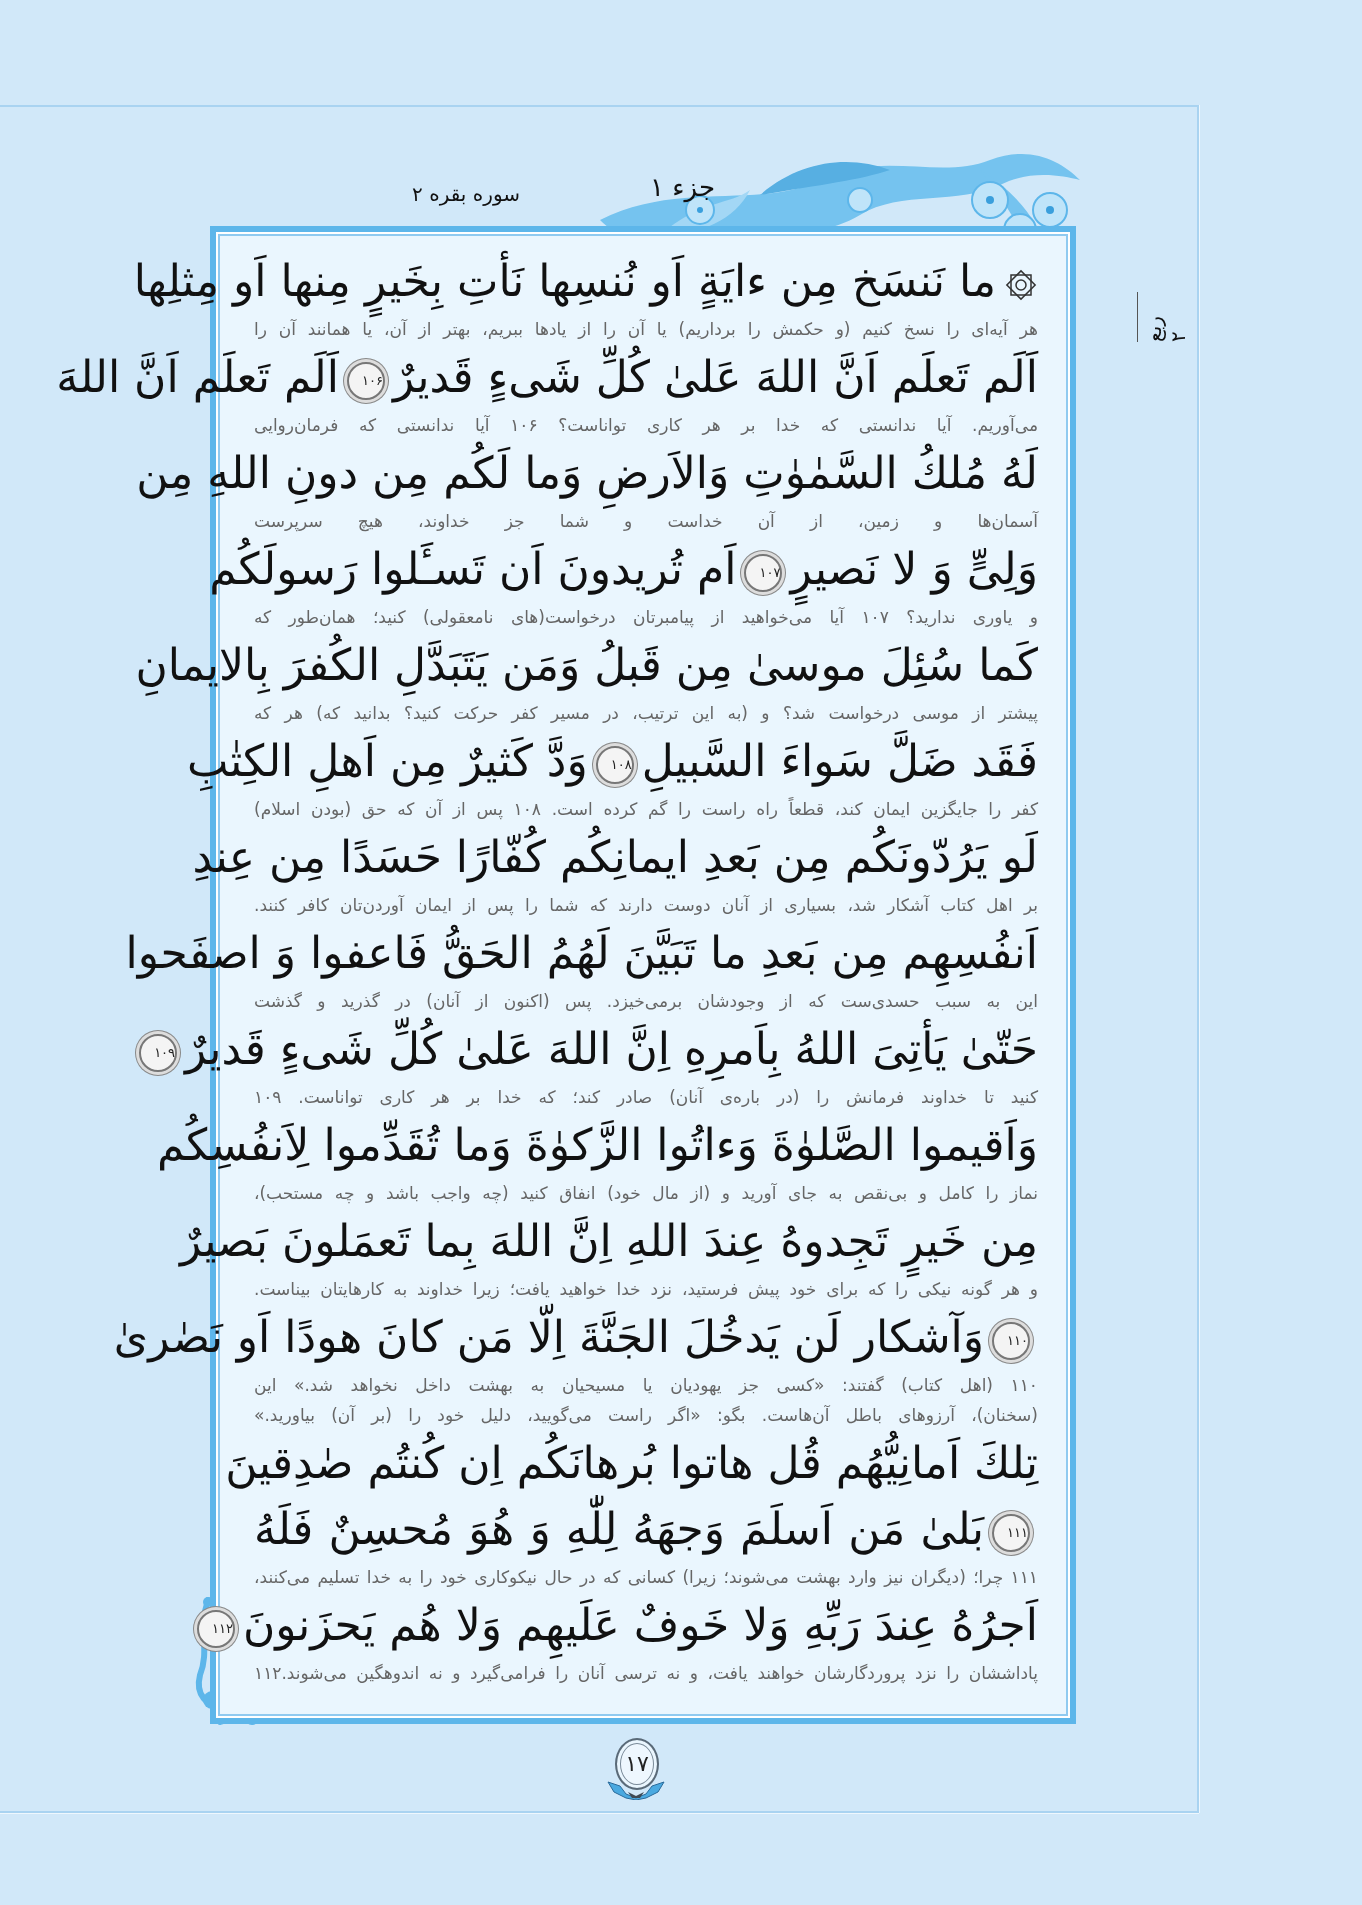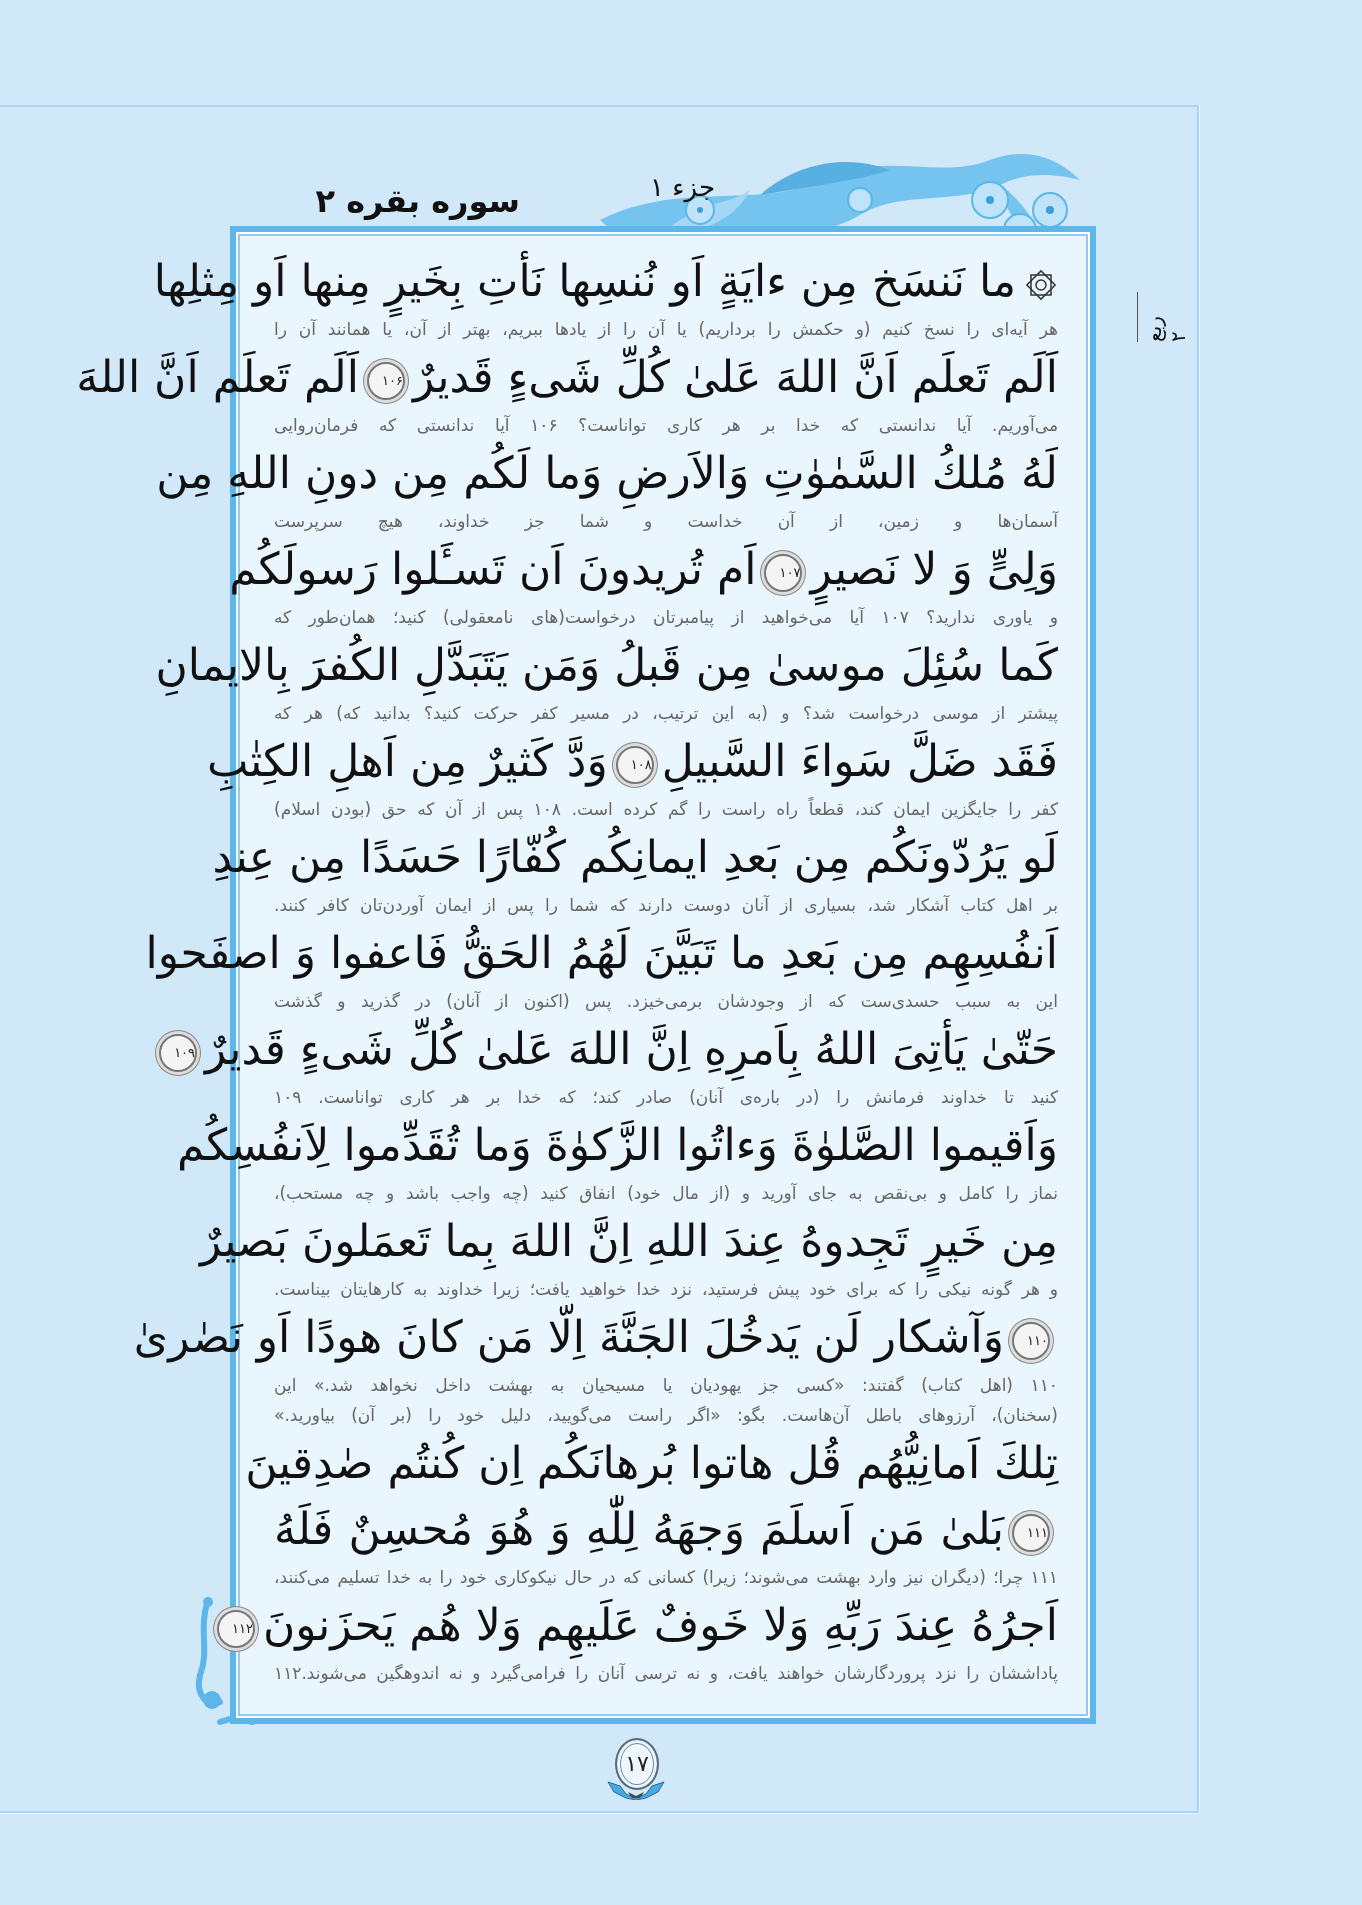--- a/index.html
+++ b/index.html
@@ -12,32 +12,32 @@
     position:absolute; left:0; top:105px; width:1199px; height:1708px;
     border-right:2px solid #a9d3f1; border-top:2px solid #a9d3f1; border-bottom:2px solid #a9d3f1;
     box-shadow: 0 1px 0 #eef7fe, 1px 0 0 #eef7fe;
     box-sizing:border-box;
   }
   .header {
     position:absolute; top:168px; left:150px; width:600px; height:50px;
     direction:rtl; font-family:"DejaVu Sans", sans-serif; color:#111;
   }
   .juz { position:absolute; right:35px; top:4px; font-size:26px; }
-  .surah { position:absolute; right:230px; top:14px; font-size:32px;font-weight:bold; }
+  .surah { position:absolute; right:230px; top:14px; font-size:20px; }
   .hizb-marker {
     position:absolute; left:1137px; top:292px; width:26px; height:50px;
     border-left:1.5px solid #555;
   }
   .hizb-marker span {
     position:absolute; left:4px; top:10px; font-size:20px; color:#111;
     writing-mode:vertical-rl; transform:rotate(180deg);
   }
   .frame {
     position:absolute; left:210px; top:226px; width:866px; height:1498px;
-    background:#5db6ea; box-sizing:border-box; padding:6px;margin-left:20px;
+    background:#5db6ea; box-sizing:border-box; padding:6px;
   }
   .frame-inner {
     width:100%; height:100%; box-sizing:border-box;
     border:2px solid #ffffff; outline:2px solid #8fcaf0; outline-offset:-4px;
     background:#eaf6fe; position:relative;
   }
   .content { position:absolute; left:36px; right:30px; top:14px; }
   .line { direction:rtl; position:relative; }
   .ar {
     font-family:"DejaVu Serif", serif; font-size:44px; line-height:66px; color:#111;

